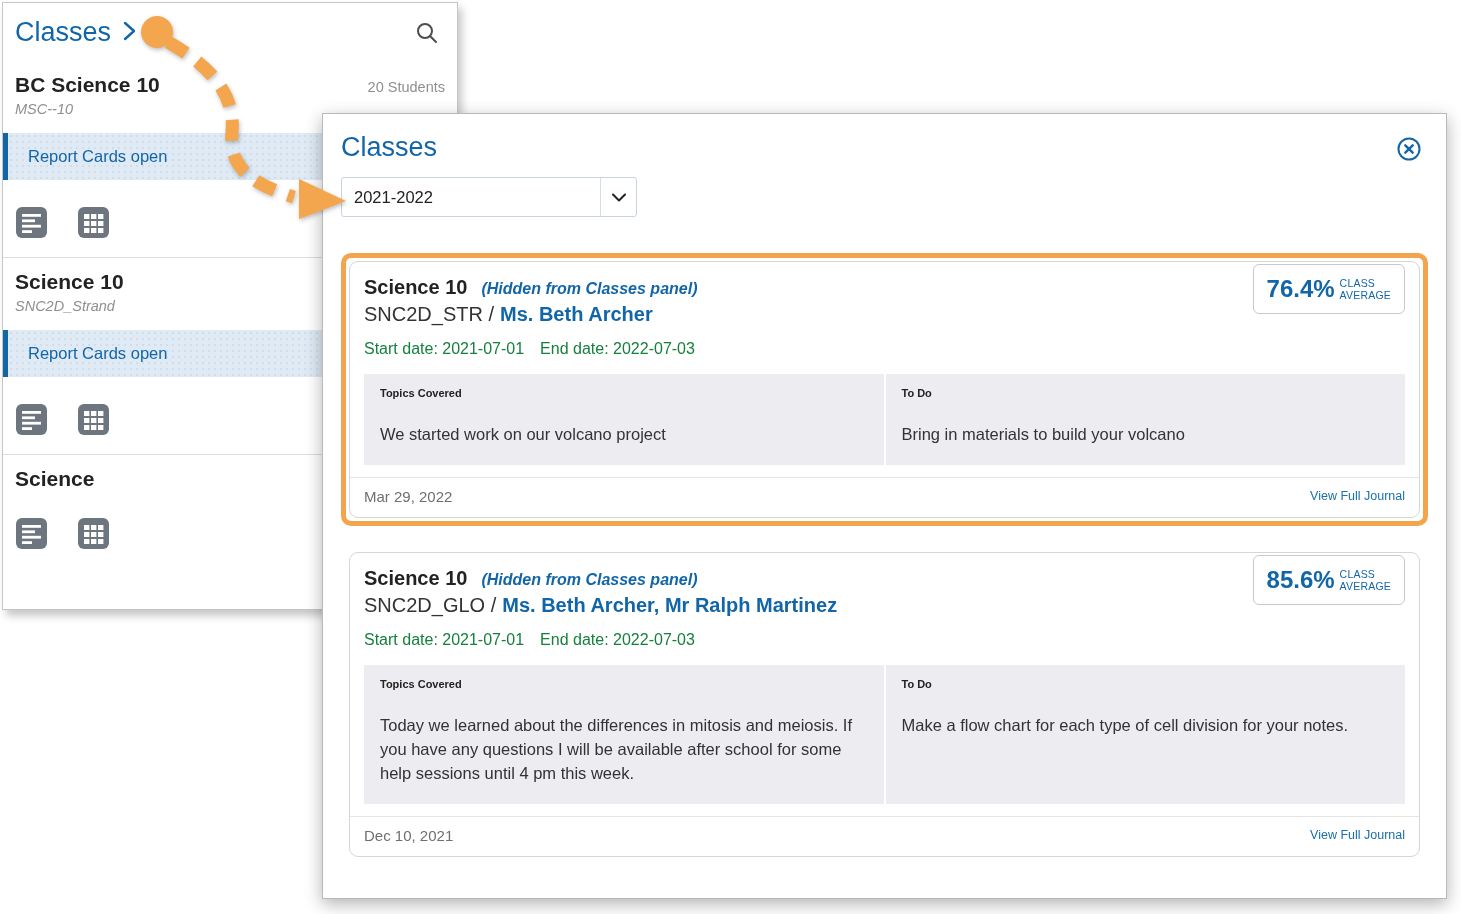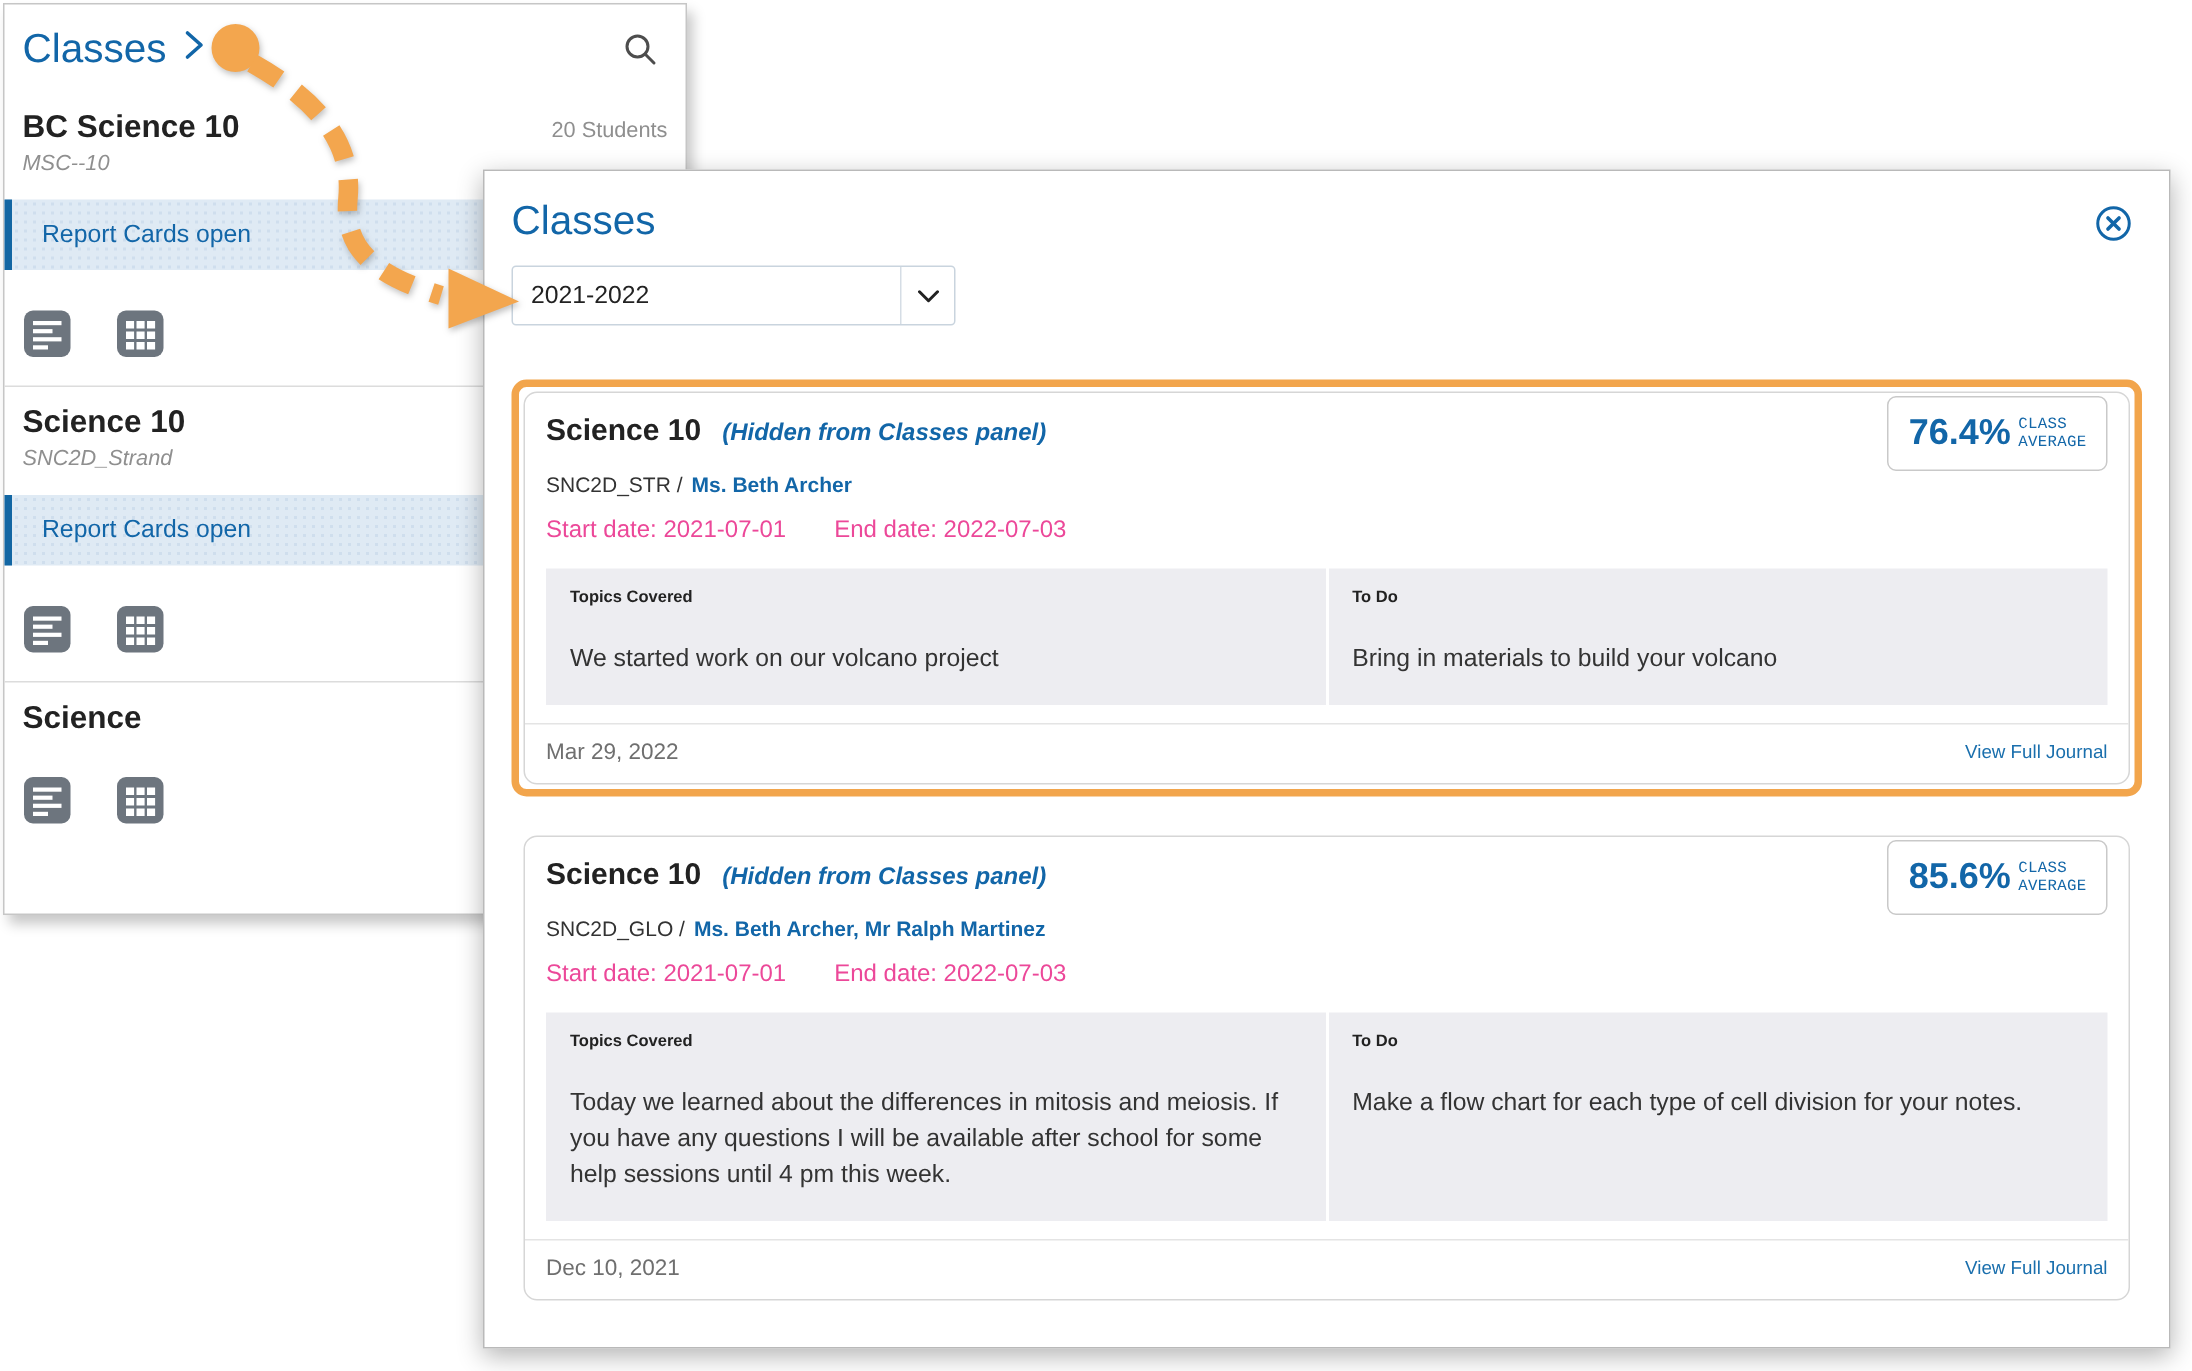--- a/index.html
+++ b/index.html
@@ -68,32 +68,32 @@
   .hl-wrap {
     margin-top: 36px; border: 5px solid #f2a54c; border-radius: 10px; padding: 3px;
   }
   .card { background: #fff; border: 1px solid #d6d6d6; border-radius: 9px; }
   .card2 { margin: 26px 8px 0; }
 
   .card-head { position: relative; padding: 14px 14px 0; }
   .title-row { display: flex; align-items: baseline; gap: 14px; }
   .card-title { font-size: 20px; font-weight: bold; color: #222; }
   .hidden-note { font-size: 16px; font-weight: bold; font-style: italic; color: #1266a8; }
-  .sub-row { display: flex; gap: 6px; margin-top: 16px; font-size: 14px; align-items: baseline; }
+  .sub-row { display: flex; gap: 6px; margin-top: 4px; font-size: 20px; align-items: baseline; }
   .card-code { color: #333; }
   .teacher-link { color: #1266a8; font-weight: bold; text-decoration: none; cursor: pointer; }
-  .dates-row { display: flex; gap: 32px; margin-top: 14px; font-size: 16px; color: #ec4899; }
+  .dates-row { display: flex; gap: 16px; margin-top: 14px; font-size: 16px; color: #15803d; }
 
   .avg-badge {
     position: absolute; top: 2px; right: 14px;
     border: 1px solid #c9c9c9; border-radius: 6px; background: #fff;
     display: flex; align-items: center; gap: 5px; padding: 10px 13px;
   }
   .avg-val { font-size: 24px; font-weight: bold; color: #1266a8; }
-  .avg-label { display: flex; flex-direction: column; font-size: 10.5px; line-height: 1.15; color: #1266a8; letter-spacing: 0.2px; font-family: Liberation Mono, monospace; }
+  .avg-label { display: flex; flex-direction: column; font-size: 10.5px; line-height: 1.15; color: #1266a8; letter-spacing: 0.2px; }
 
   .card-boxes { display: flex; gap: 2px; margin: 16px 14px 0; }
   .box { flex: 1; background: #ededf1; padding: 13px 16px 18px; }
   .box-title { font-size: 11px; font-weight: bold; color: #222; margin-bottom: 24px; }
   .box-text { font-size: 16.5px; color: #333; line-height: 1.45; max-width: 490px; }
 
   .card-footer {
     margin-top: 12px; border-top: 1px solid #e4e4e4;
     display: flex; justify-content: space-between; align-items: center;
     padding: 10px 14px 12px;

